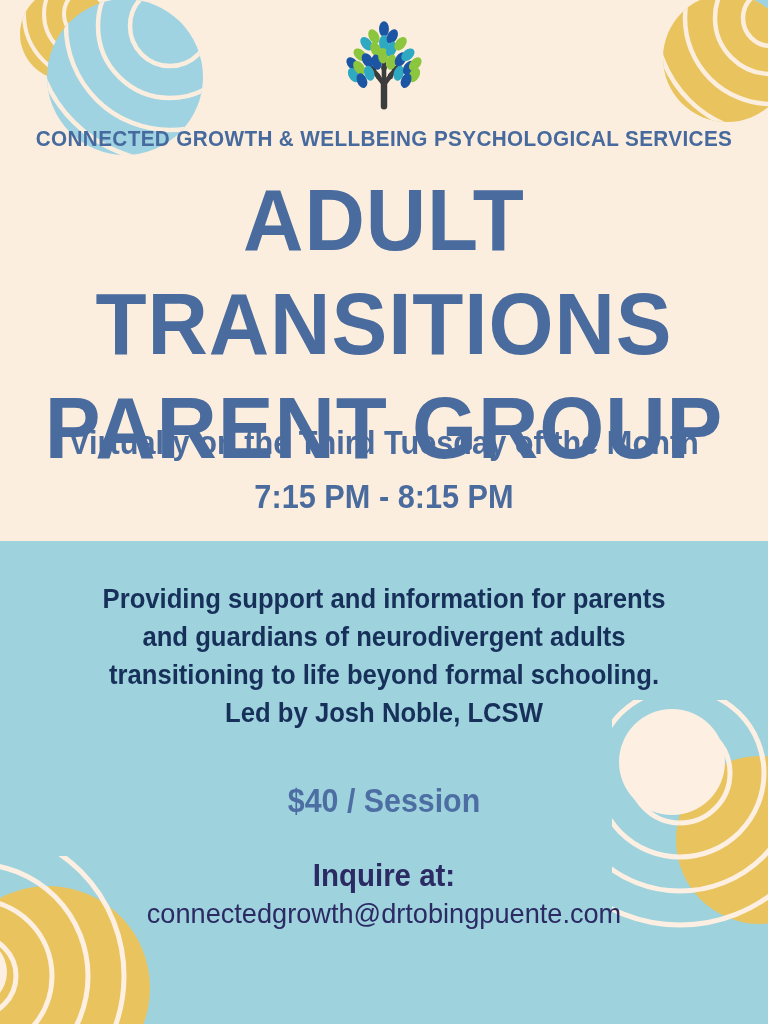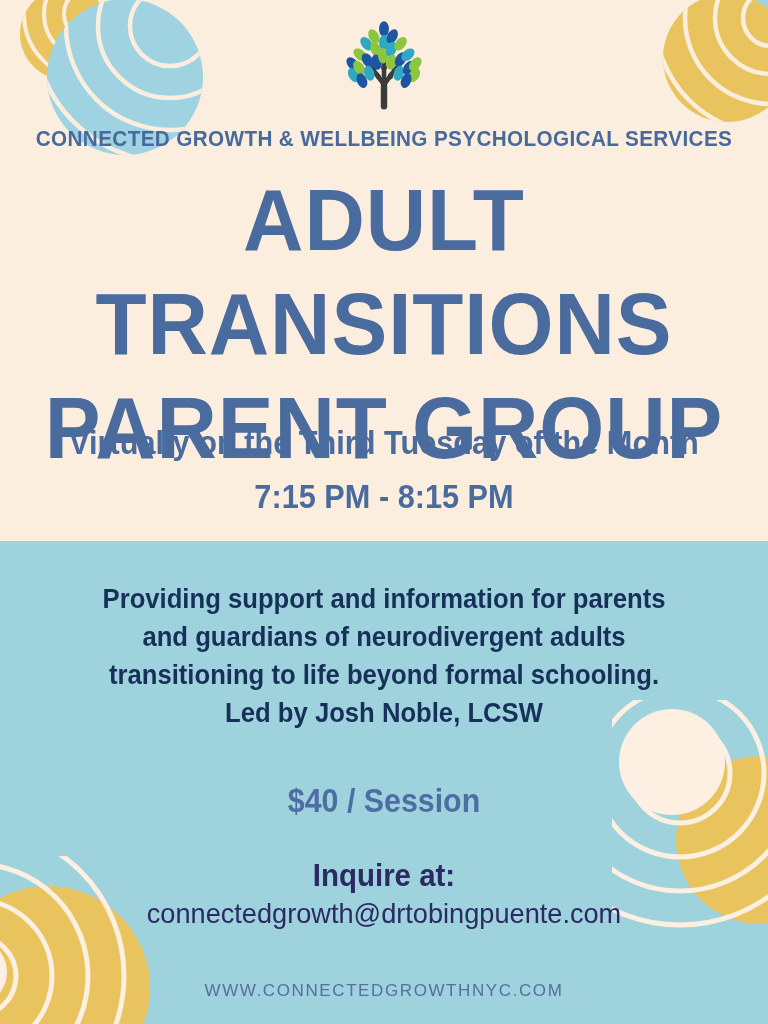--- a/index.html
+++ b/index.html
@@ -333,15 +333,14 @@
     <span>and guardians of neurodivergent adults</span>
     <span>transitioning to life beyond formal schooling.</span>
     <span>Led by Josh Noble, LCSW</span>
   </div>
 
   <div class="price">$40 / Session</div>
 
   <div class="inquire-label">Inquire at:</div>
   <div class="email">connectedgrowth@drtobingpuente.com</div>
 
-  <div class="website">WWW.CONNECTEDGROWTHNYC.COM</div>
 
 </div>
 
 </body></html>

